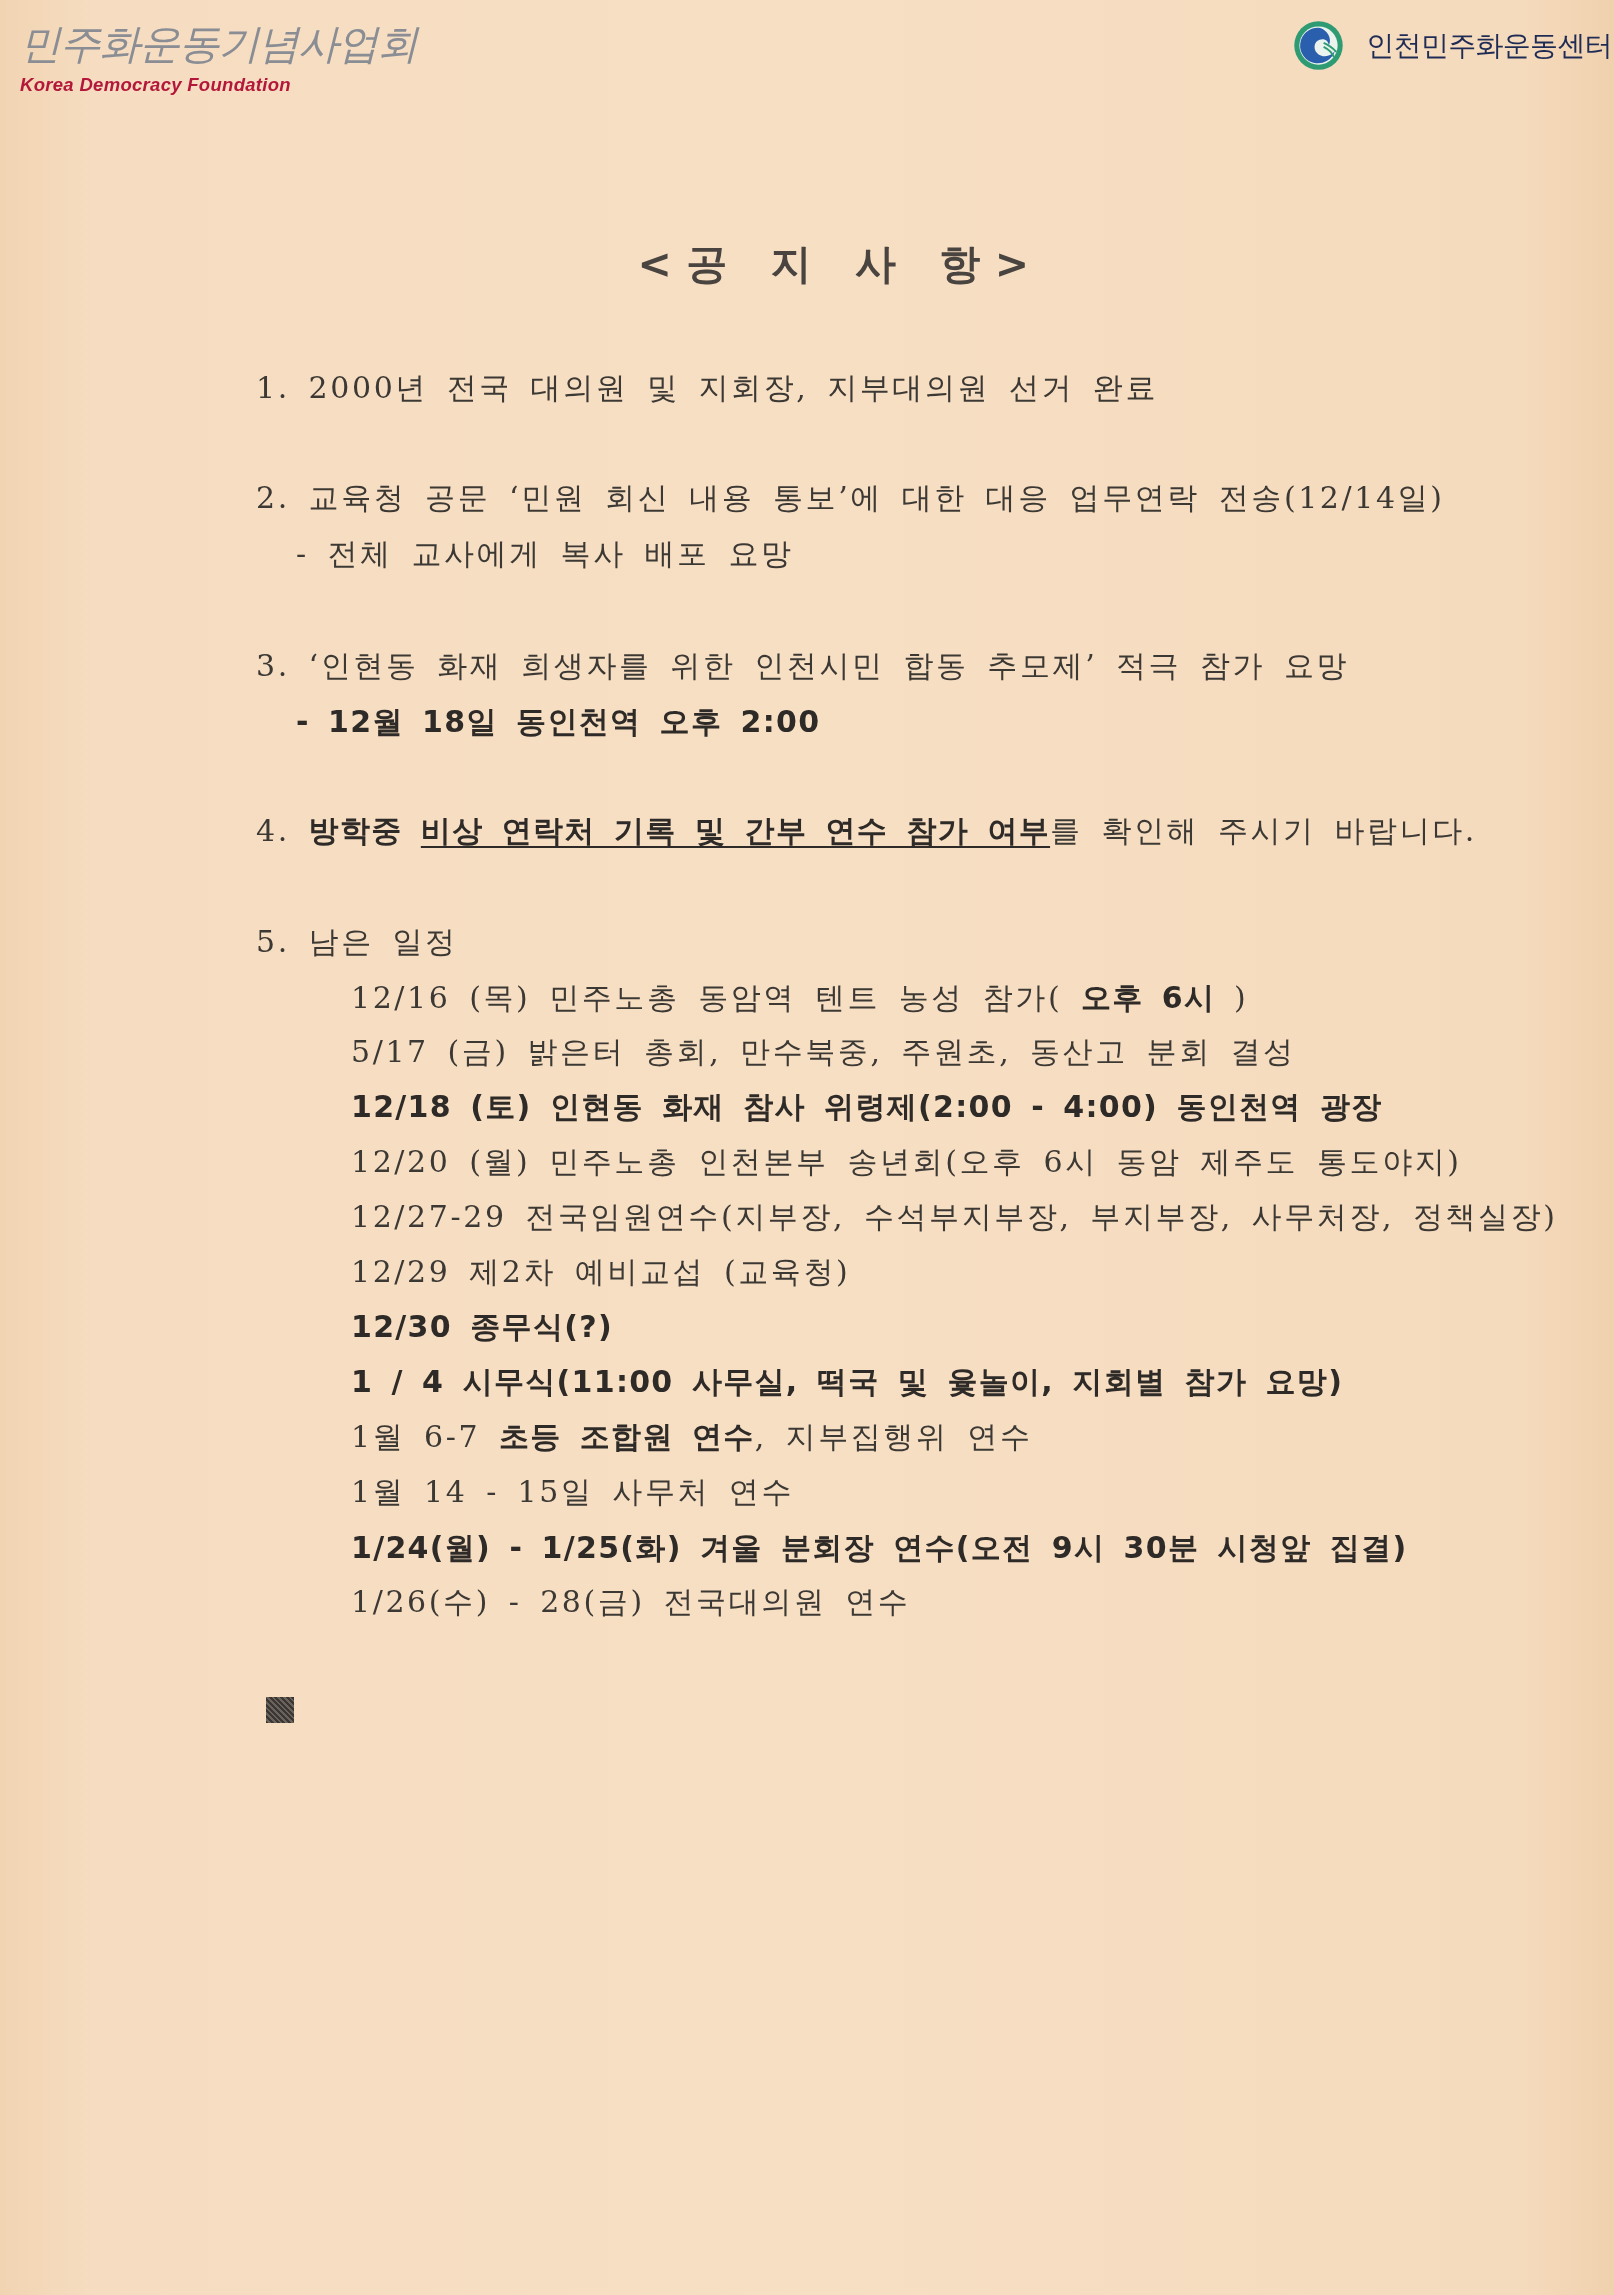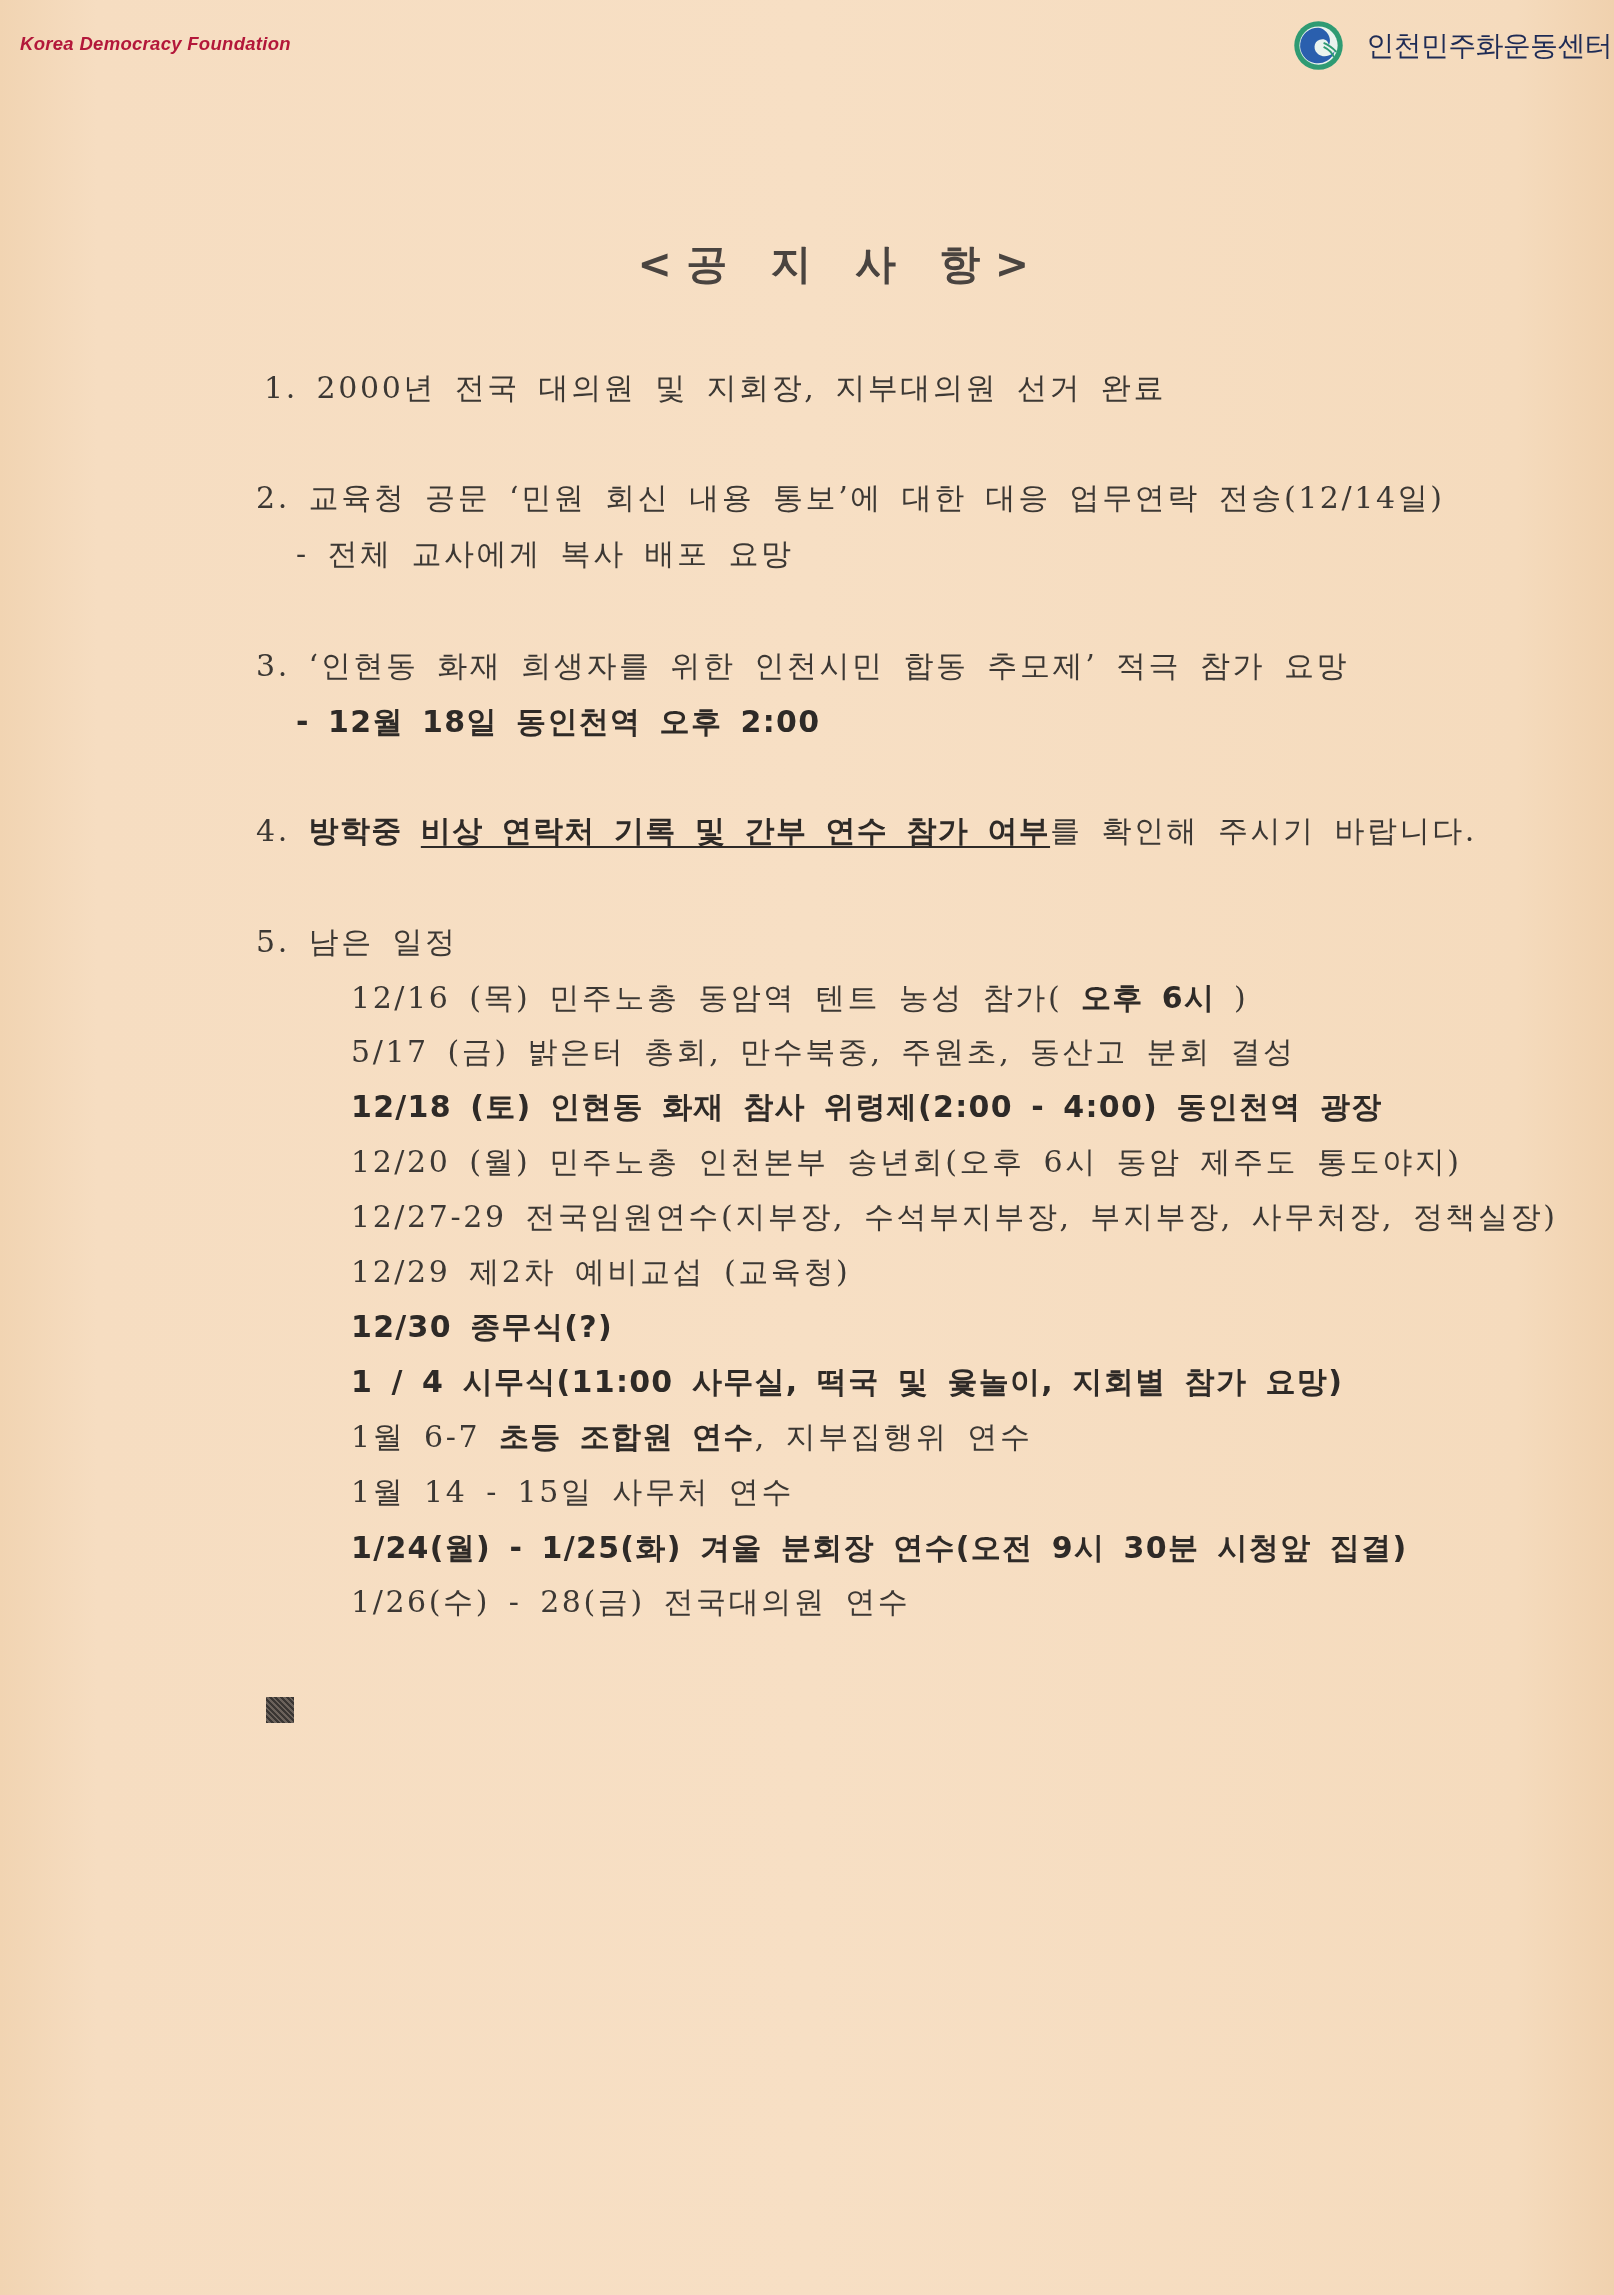--- a/index.html
+++ b/index.html
@@ -96,37 +96,38 @@
       height: 26px;
       background: repeating-linear-gradient(45deg, #3a3633 0 2px, #6b625b 2px 4px);
       vertical-align: -2.6px;
       margin-right: 13px;
     }
   </style>
 </head>
 <body>
 
 <div class="header-left">
+  <div class="kdf-korean">민주화운동기념사업회</div>
   <div class="kdf-english">Korea Democracy Foundation</div>
 </div>
 
 <div class="header-right">
   <svg class="center-logo" viewBox="0 0 80 80">
     <circle cx="40" cy="40" r="38" fill="#2f9b73"></circle>
     <circle cx="40" cy="40" r="30" fill="#eaf3ee"></circle>
     <path d="M40 12 A28 28 0 1 0 66 48 C60 58 46 60 38 52 C30 44 34 30 46 30 C52 30 56 34 56 40 C62 30 54 14 40 12 Z" fill="#2a5fae"></path>
     <path d="M48 36 C58 40 64 46 68 50" stroke="#2f9b73" stroke-width="3" fill="none"></path>
     <path d="M48 42 C56 46 62 52 64 58" stroke="#2f9b73" stroke-width="3" fill="none"></path>
   </svg>
   <span class="center-name">인천민주화운동센터</span>
 </div>
 
 <div class="title">&lt;공 지 사 항&gt;</div>
 
-<div class="line" style="left:264px; top:368px;">
+<div class="line" style="left:256px; top:368px;">
   <span>1.</span>
   <span>2000년 전국 대의원 및 지회장, 지부대의원 선거 완료</span>
 </div>
 
 <div class="line" style="left:256px; top:478px;">
   <span>2.</span>
   <span>교육청 공문 ‘민원 회신 내용 통보’에 대한 대응 업무연락 전송(12/14일)</span>
 </div>
 <div class="line" style="left:296px; top:534px;">- 전체 교사에게 복사 배포 요망</div>
 

